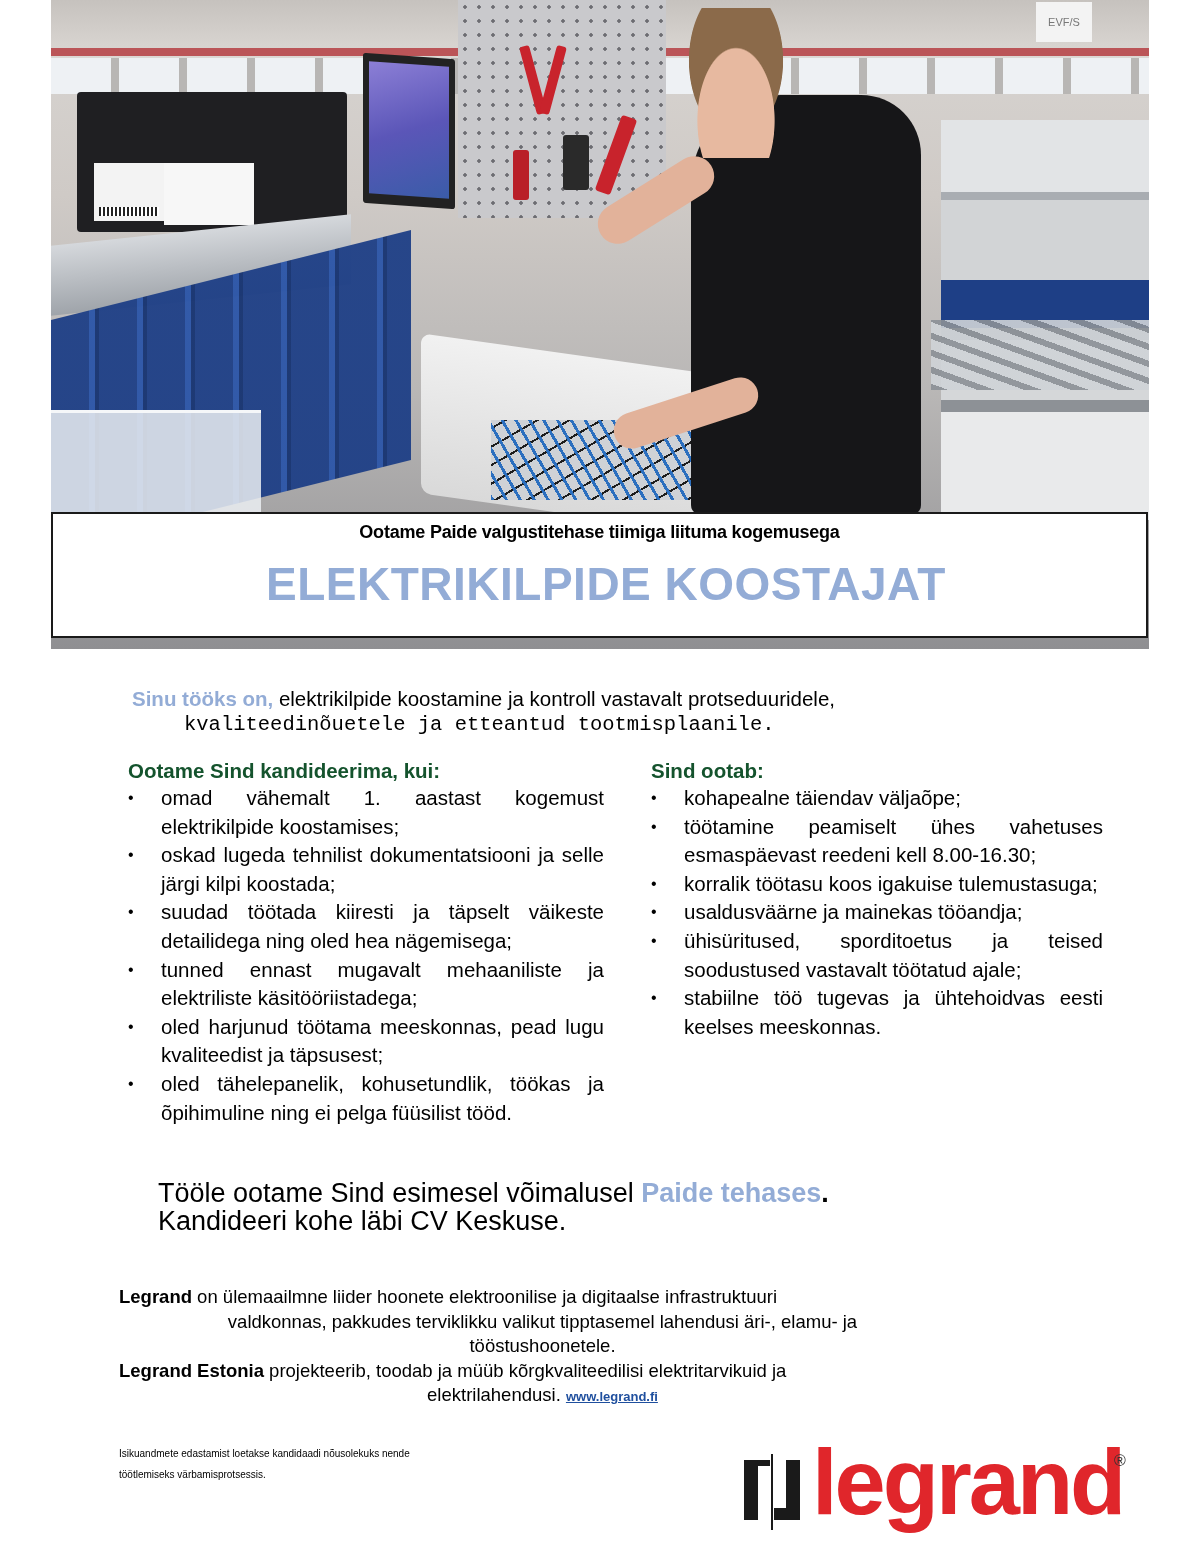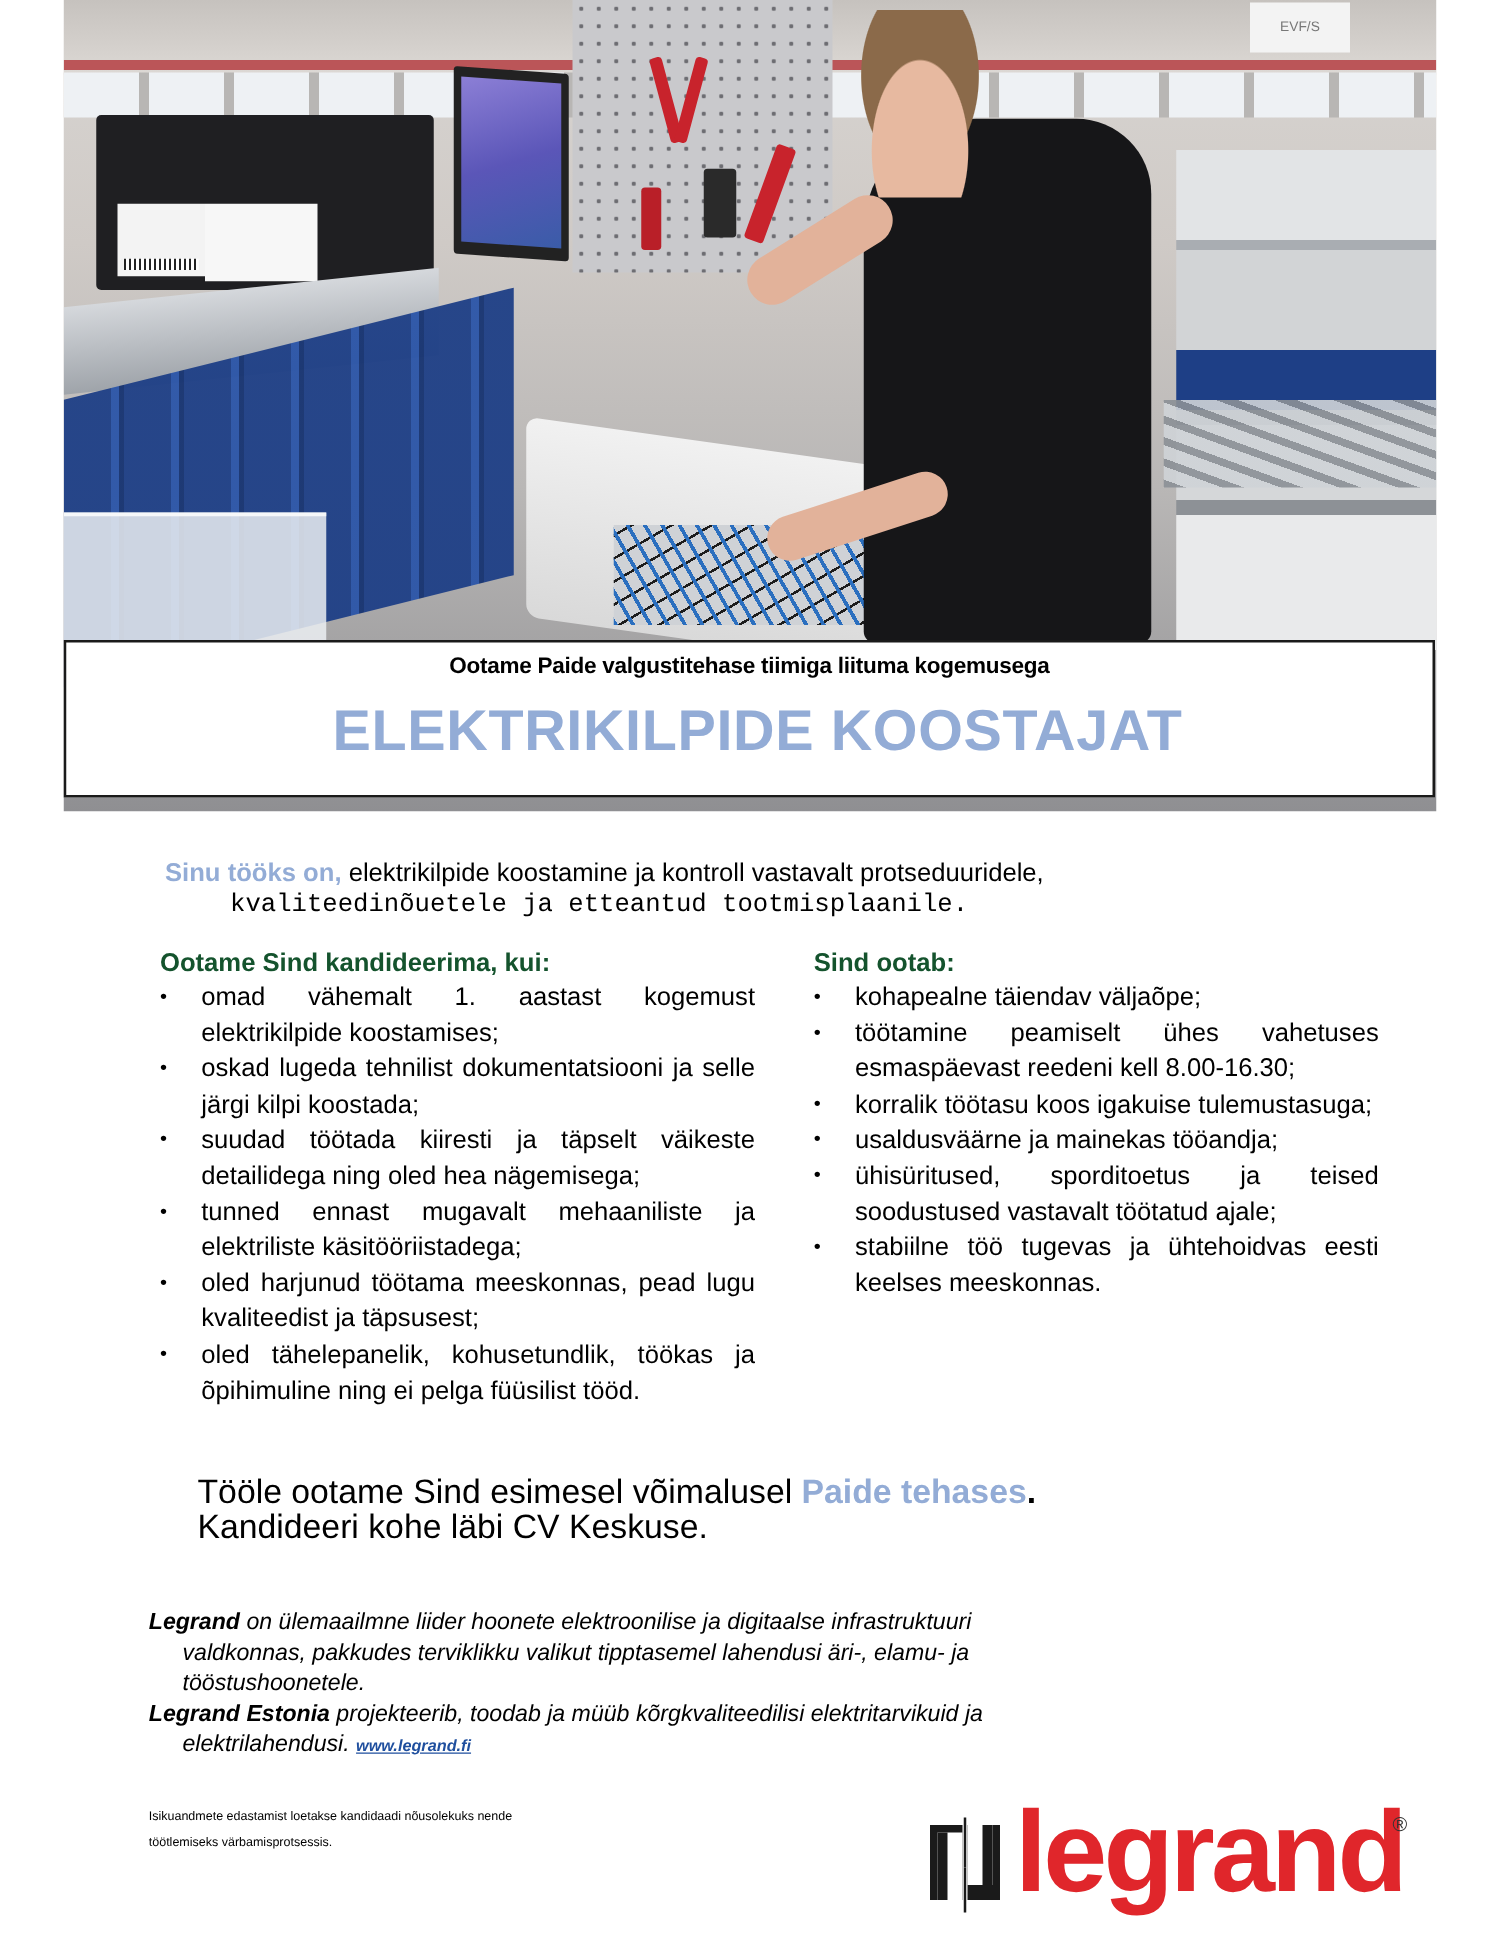--- a/index.html
+++ b/index.html
@@ -46,21 +46,21 @@
                         radial-gradient(ellipse at 50% 35%, #8b6a4a 55%, transparent 56%); }
     .hero .arm1 { position: absolute; left: 540px; top: 180px; width: 130px; height: 40px; background: #e2b29a;
             border-radius: 20px; transform: rotate(-32deg); }
     .hero .arm2 { position: absolute; left: 560px; top: 395px; width: 150px; height: 36px; background: #e2b29a;
             border-radius: 18px; transform: rotate(-18deg); }
     .hero .rightshelves { position: absolute; left: 890px; top: 120px; width: 208px; height: 400px;
             background: linear-gradient(180deg, #e2e4e6 0 18%, #a9adb2 18% 20%, #d2d4d6 20% 40%, #1e3f86 40% 52%, #9ea3a9 52% 55%,
                         #d5d7d9 55% 70%, #8d9196 70% 73%, #e9eaeb 73% 100%); }
     .hero .rollers { position: absolute; left: 880px; top: 320px; width: 218px; height: 70px;
             background: repeating-linear-gradient(20deg, #8b9096 0 6px, #cfd3d7 6px 16px); opacity: .9; }
-    .hero .evfs { position: absolute; left: 949px; top: 2px; width: 80px; height: 40px; background: #f3f3f3; color: #777;
+    .hero .evfs { position: absolute; left: 985px; top: 2px; width: 56px; height: 40px; background: #f3f3f3; color: #777;
             font-size: 11px; text-align: center; line-height: 40px; }
 
     
     .title-box { position: absolute; left: 51px; top: 512px; width: 1097px; height: 126px;
             background: #ffffff; border: 2px solid #1a1a1a; box-sizing: border-box; text-align: center; }
     .title-box .subtitle { margin-top: 8px; font-size: 18px; font-weight: bold; letter-spacing: -0.2px; }
     .title-box .headline { margin-top: 14px; font-size: 46px; font-weight: bold; color: #93acd6; letter-spacing: 0.5px; padding-left: 13px; }
 
     
     .accent { color: #93acd6; font-weight: bold; }
@@ -71,22 +71,22 @@
     .col-left { left: 128px; width: 476px; }
     .col-right { left: 651px; width: 452px; }
     .col h3 { margin: 0; font-size: 20.5px; font-weight: bold; color: #14532d; line-height: 26px; }
     .col ul { list-style: none; margin: 0; padding: 0; }
     .col li { position: relative; padding-left: 33px; text-align: justify; }
     .col li .bullet { position: absolute; left: 0; top: 0; font-size: 16px; line-height: 28.6px; }
 
     .cta { position: absolute; left: 158px; top: 1179px; font-size: 27px; line-height: 28px; }
 
     .about { position: absolute; left: 119px; top: 1285px; width: 820px; font-size: 18.5px; line-height: 24.5px; }
-    .about p { margin: 0; font-style: italic; }
-    .about .indent { padding-left: 27px; display: block; }
+    .about p { margin: 0; }
+    .about .indent { padding-left: 27px; display: block; text-align: center; }
     .about .link { color: #1f4f9e; text-decoration: underline; font-size: 13px; font-weight: bold; }
 
     .privacy { position: absolute; left: 119px; top: 1443px; font-size: 10px; line-height: 21px; width: 470px; }
 
     
     .logo { position: absolute; left: 744px; top: 1448px; width: 396px; height: 96px; }
     .logo .mark { position: absolute; left: 0; top: 6px; width: 58px; height: 72px; }
     .logo .mark .a { position: absolute; left: 0; top: 6px; width: 26px; height: 60px; background: #1a1a1a; }
     .logo .mark .b { position: absolute; left: 30px; top: 6px; width: 26px; height: 60px; background: #1a1a1a; }
     .logo .mark .d { position: absolute; left: 27px; top: 0; width: 2px; height: 40px; background: #1a1a1a; }

